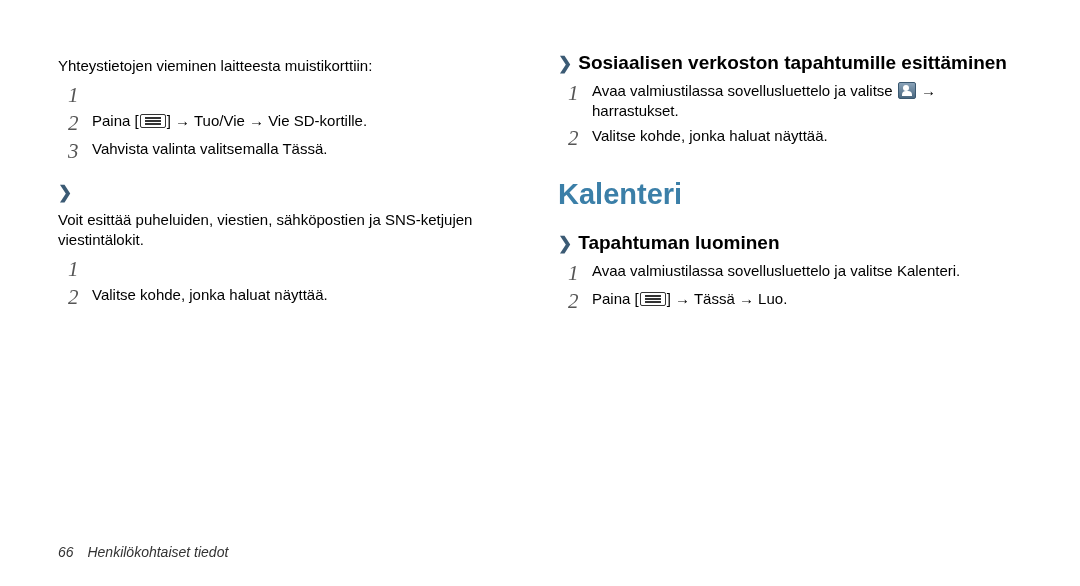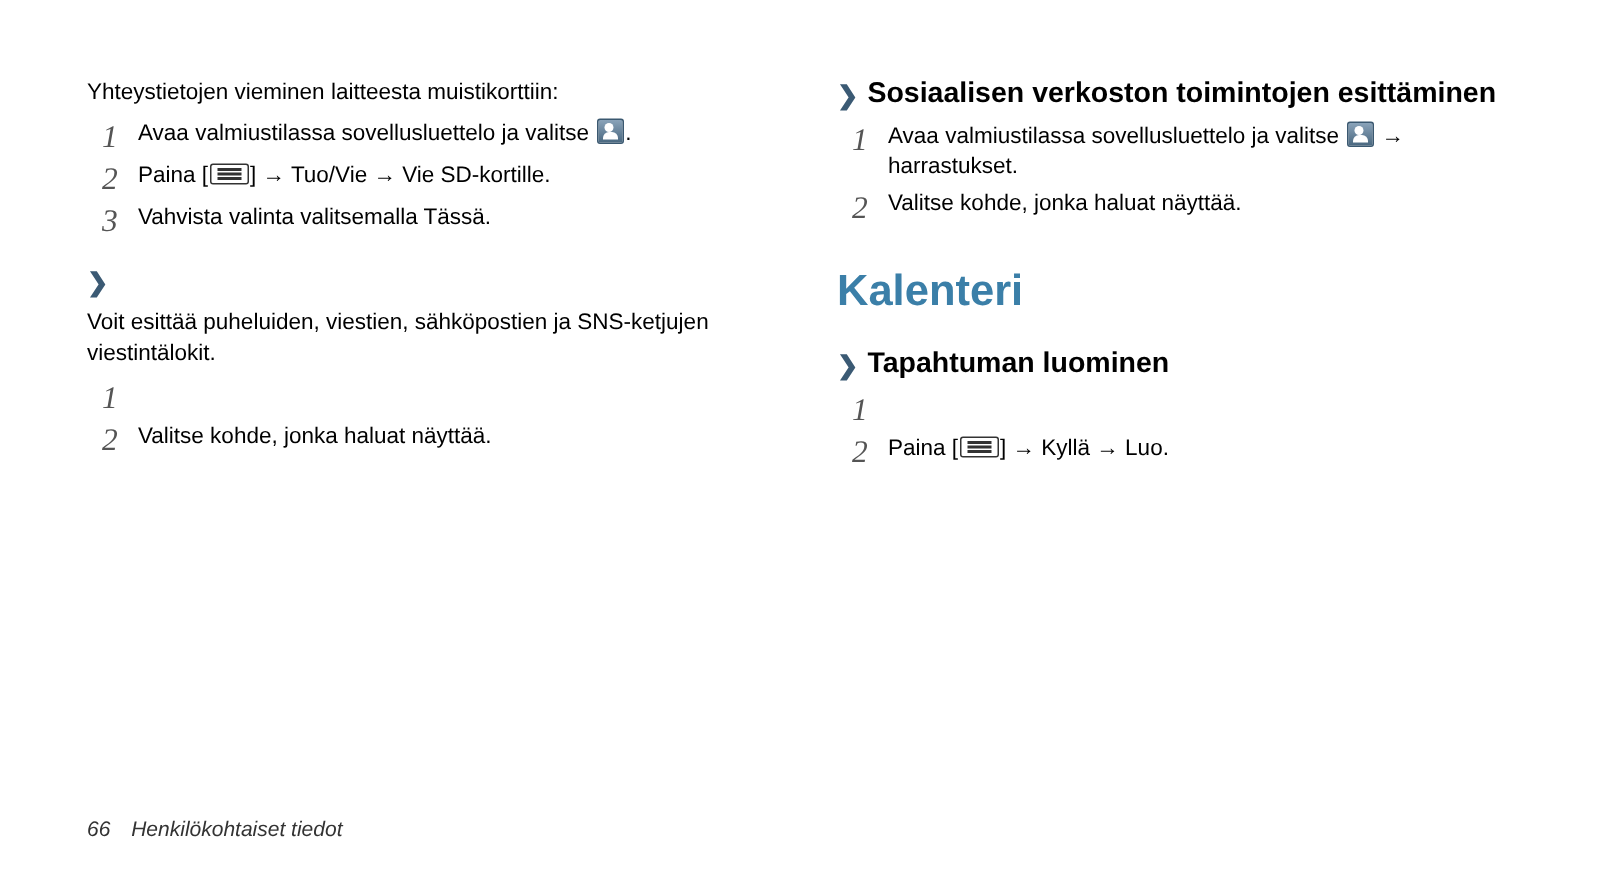--- a/index.html
+++ b/index.html
@@ -7,21 +7,21 @@
     font-family: "Segoe UI", Tahoma, Geneva, sans-serif;
     color:#000;
     background:#fff;
     width:1080px;
     height:586px;
     padding:52px 58px 20px 58px;
     font-size:15px;
     line-height:1.38;
     position:relative;
   }
-  .columns { display:flex; gap:36px; }
+  .columns { display:flex; gap:36px;align-items:center; }
   .col { flex:1; }
   .para { margin-bottom:6px; }
   .step { display:flex; align-items:flex-start; margin:4px 0 4px 10px; }
   .step .num {
     font-family: Georgia, "Times New Roman", serif;
     font-style: italic;
     font-size:21px;
     color:#555;
     width:24px;
     flex-shrink:0;
@@ -112,23 +112,20 @@
 <body>
 
 <div class="columns">
 
   <div class="col">
 
     <div class="para">Yhteystietojen vieminen laitteesta muistikorttiin:</div>
 
     <div class="step">
       <div class="num">1</div>
-      <div class="txt">
-        <span>Avaa valmiustilassa sovellusluettelo ja valitse </span><span class="icon-contacts"></span><span>.</span>
-      </div>
     </div>
 
     <div class="step">
       <div class="num">2</div>
       <div class="txt">
         <span>Paina [</span><span class="icon-menu"></span><span>] → </span><b>Tuo/Vie → Vie SD-kortille</b><span>.</span>
       </div>
     </div>
 
     <div class="step">
@@ -151,21 +148,21 @@
       <div class="num">2</div>
       <div class="txt">Valitse kohde, jonka haluat näyttää.</div>
     </div>
 
   </div>
 
   <div class="col">
 
     <div class="sec-head" style="margin-top:0">
       <span class="chevron">❯</span>
-      <span>Sosiaalisen verkoston toimintojen esittäminen</span>
+      <span>Sosiaalisen verkoston tapahtumille esittäminen</span>
     </div>
 
     <div class="step">
       <div class="num">1</div>
       <div class="txt">
         <span>Avaa valmiustilassa sovellusluettelo ja valitse </span><span class="icon-contacts"></span><span> → </span><b>harrastukset</b><span>.</span>
       </div>
     </div>
 
     <div class="step">
@@ -175,26 +172,29 @@
 
     <div class="h1">Kalenteri</div>
 
     <div class="sec-head">
       <span class="chevron">❯</span>
       <span>Tapahtuman luominen</span>
     </div>
 
     <div class="step">
       <div class="num">1</div>
-    </div>
-
-    <div class="step">
-      <div class="num">2</div>
-      <div class="txt">
-        <span>Paina [</span><span class="icon-menu"></span><span>] → </span><b>Kyllä → Luo</b><span>.</span>
+      <div class="txt">
+        <span>Avaa valmiustilassa sovellusluettelo ja valitse </span><b>Kalenteri</b><span>.</span>
+      </div>
+    </div>
+
+    <div class="step">
+      <div class="num">2</div>
+      <div class="txt">
+        <span>Paina [</span><span class="icon-menu"></span><span>] → </span><b>Tässä → Luo</b><span>.</span>
       </div>
     </div>
 
   </div>
 </div>
 
 <div class="footer">
   <span class="pnum">66</span>
   <span>Henkilökohtaiset tiedot</span>
 </div>

